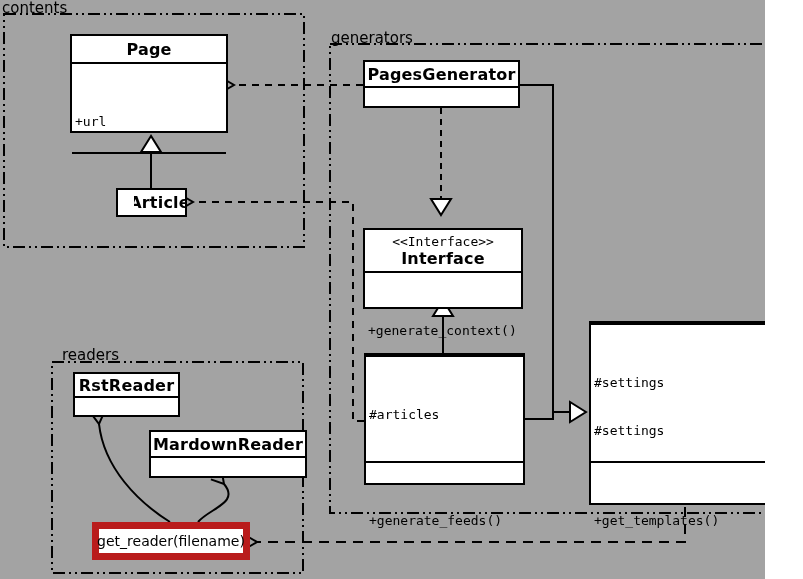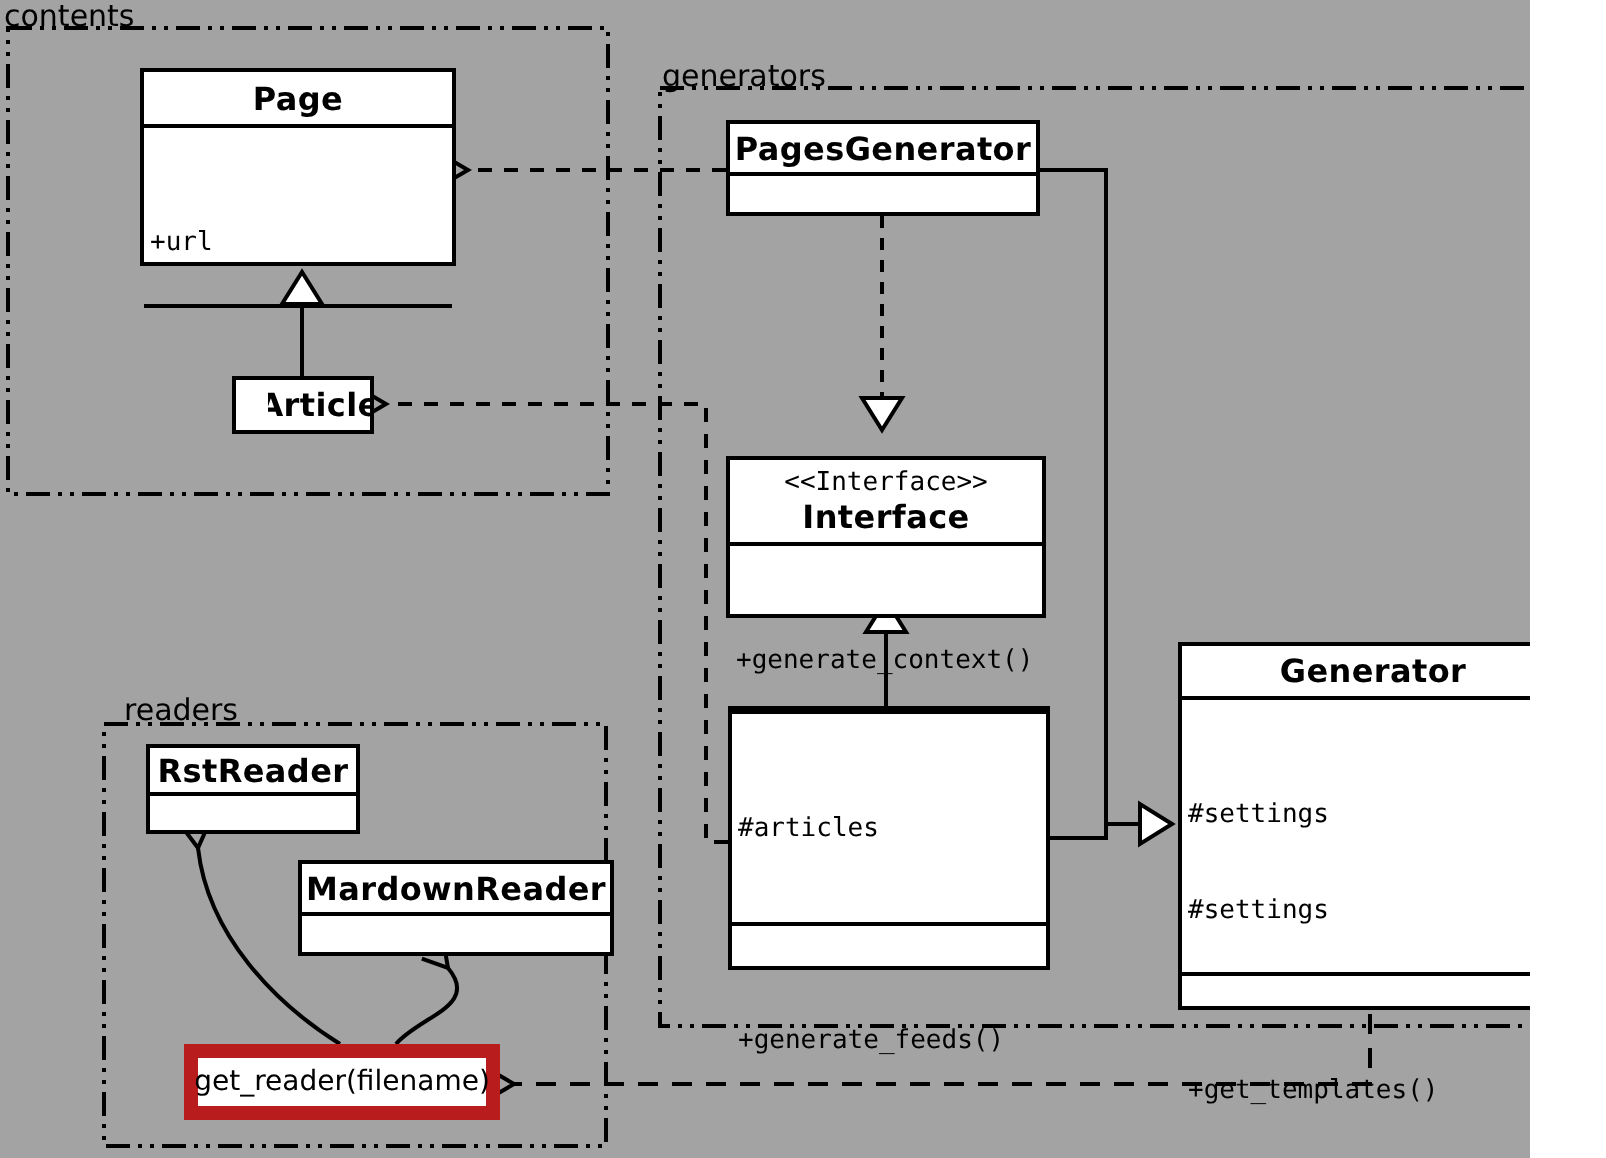--- a/index.html
+++ b/index.html
@@ -120,21 +120,20 @@
       
       
     </div>
     <div class="sec" style="height:35px;">
       <div>+generate_feeds()</div>
       
     </div>
   </div>
 
   <div class="cls" style="left:589px;top:321px;width:195px;height:184px;">
-    <div class="t" style="height:25px;">Generator</div>
     <div class="sec" style="height:100px;">
       <div>#settings</div>
       <div>#settings</div>
       
       
       
       
     </div>
     <div class="sec" style="height:53px;">
       <div>+get_templates()</div>

